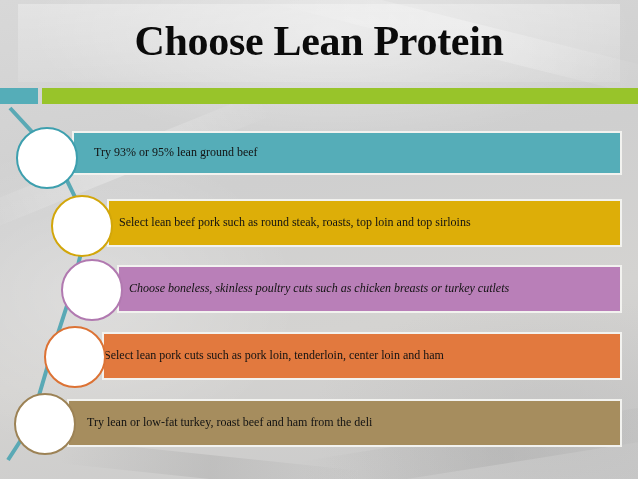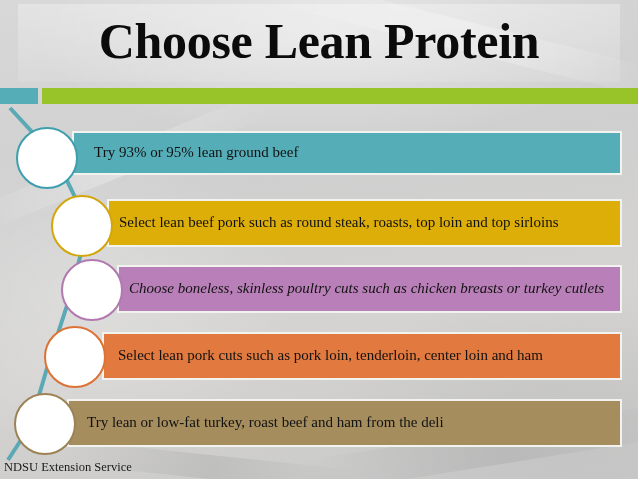--- a/index.html
+++ b/index.html
@@ -46,21 +46,21 @@
     width: 602px;
     height: 78px;
     background: linear-gradient(180deg, rgba(255,255,255,0.30), rgba(255,255,255,0.10));
   }
   #title {
     position: absolute;
     left: 0;
     top: 12px;
     width: 638px;
     text-align: center;
-    font-size: 50px;
+    font-size: 42px;
     line-height: 58px;
     font-weight: bold;
     color: #0b0b0b;
     letter-spacing: -0.3px;
     white-space: nowrap;
   }
 
   .accent-teal {
     position: absolute;
     left: 0;
@@ -93,21 +93,21 @@
     position: absolute;
   }
   .bar {
     position: absolute;
     box-sizing: border-box;
     border: 2px solid #f2f2ef;
     display: flex;
     align-items: center;
   }
   .bar-text {
-    font-size: 15px;
+    font-size: 12px;
     line-height: 17.5px;
     color: #121212;
     padding: 0 6px 0 0;
   }
   .circle {
     position: absolute;
     box-sizing: border-box;
     width: 62px;
     height: 62px;
     border-radius: 50%;
@@ -161,26 +161,25 @@
 
   <div class="row">
     <div class="bar" style="left: 117px; top: 265px; width: 505px; height: 48px; background: rgb(185, 127, 184); font-style: italic;">
       <div class="bar-text" style="padding-left: 10px;">Choose boneless, skinless poultry cuts such as chicken breasts or turkey cutlets</div>
     </div>
     <div class="circle" style="left: 61px; top: 259px; border-color: rgb(177, 121, 176);"></div>
   </div>
 
   <div class="row">
     <div class="bar" style="left: 102px; top: 332px; width: 520px; height: 48px; background: rgb(226, 121, 62);">
-      <div class="bar-text" style="padding-left: 14px;">Select lean pork cuts such as pork loin, tenderloin, center loin and ham</div>
+      <div class="bar-text" style="">Select lean pork cuts such as pork loin, tenderloin, center loin and ham</div>
     </div>
     <div class="circle" style="left: 44px; top: 326px; border-color: rgb(220, 114, 52);"></div>
   </div>
 
   <div class="row">
     <div class="bar" style="left: 67px; top: 399px; width: 555px; height: 48px; background: rgb(166, 141, 94); text-align: center;">
       <div class="bar-text" style="padding-left: 18px;">Try lean or low-fat turkey, roast beef and ham from the deli</div>
     </div>
     <div class="circle" style="left: 14px; top: 393px; border-color: rgb(156, 130, 85);"></div>
   </div>
 
-  <div id="footer">NDSU Extension Service</div>
 </div>
 
 </body></html>

